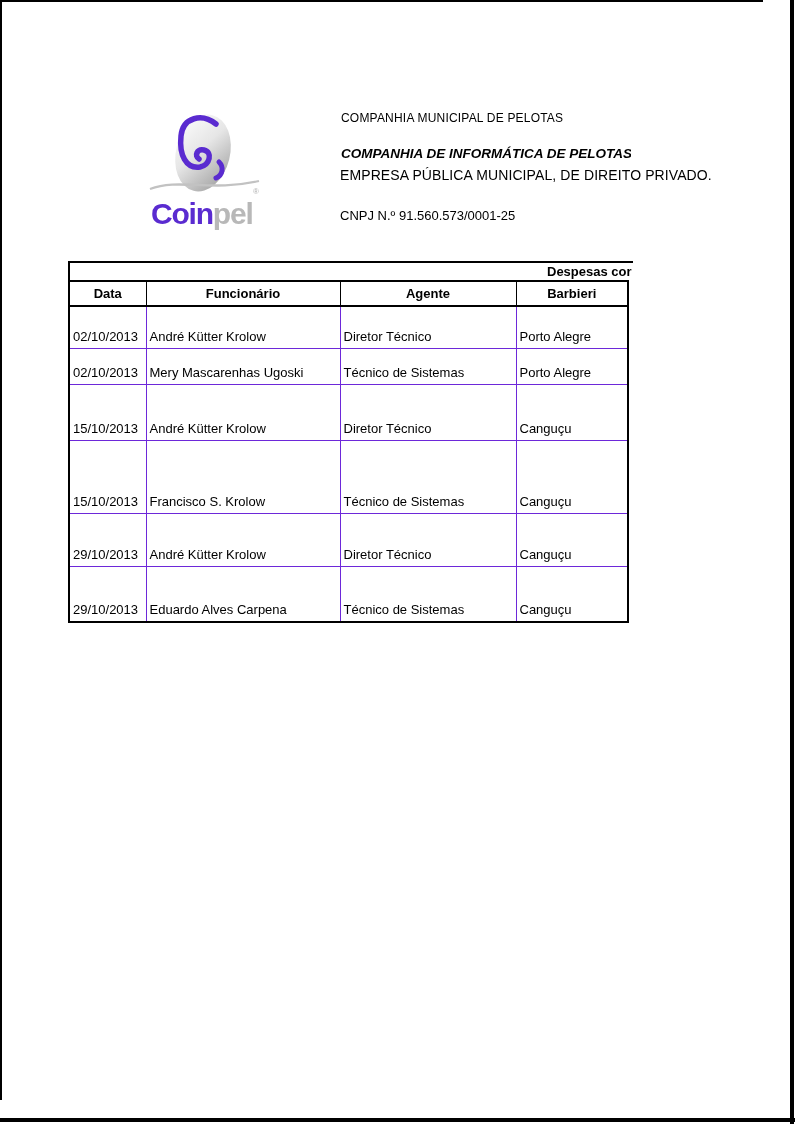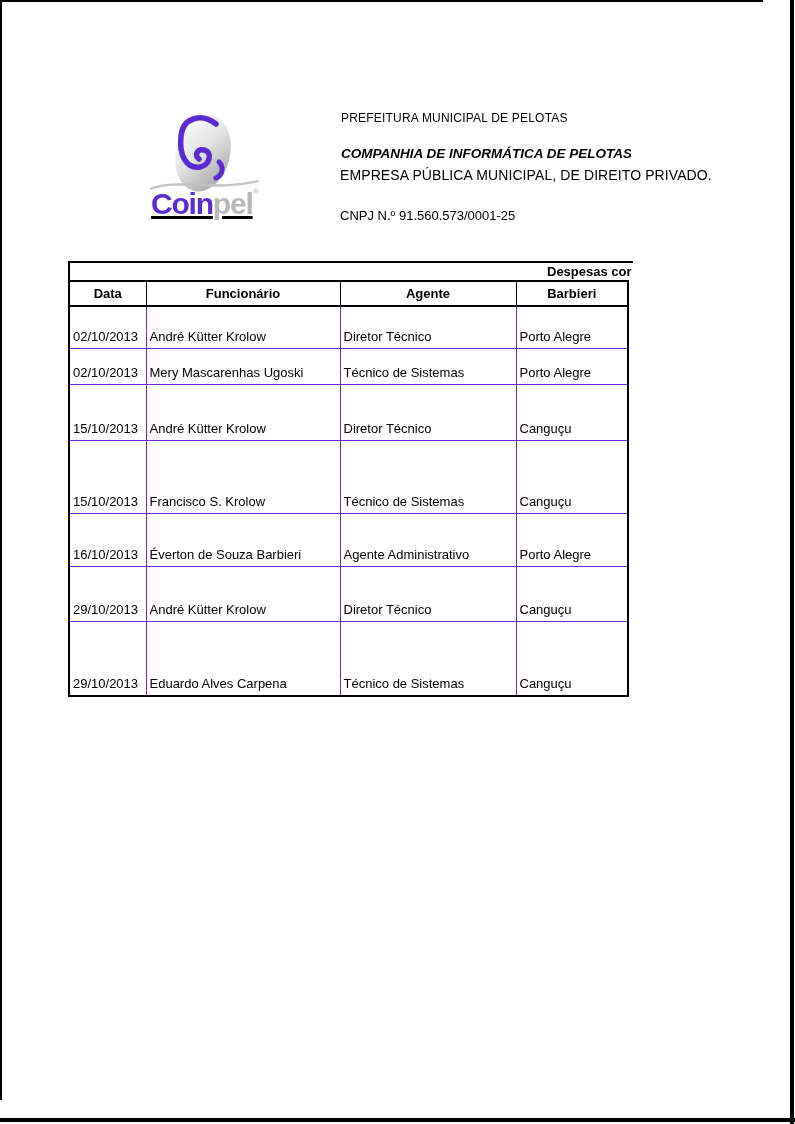--- a/index.html
+++ b/index.html
@@ -11,22 +11,22 @@
   .frame{position:absolute;background:#000;}
   #frame-top{left:0;top:0;width:763px;height:2px;}
   #frame-left{left:0;top:0;width:2px;height:1100px;}
   #frame-right{left:790px;top:0;width:4px;height:1124px;}
   #frame-bottom{left:0;top:1118px;width:795px;height:4px;}
 
   
   #logo-mark{position:absolute;left:150px;top:106px;}
   #logo-swoosh{position:absolute;left:149px;top:178px;}
   #logo-wordmark{
-    position:absolute;left:151px;top:189px;font-size:30px;font-weight:bold;
-    letter-spacing:-1.2px;line-height:1;white-space:nowrap;text-decoration:underline;
+    position:absolute;left:151px;top:199px;font-size:30px;font-weight:bold;
+    letter-spacing:-1.2px;line-height:1;white-space:nowrap;
   }
   #logo-reg{position:absolute;left:253px;top:187px;font-size:8px;color:#b0b0b0;}
 
   
   .org-name{position:absolute;left:341px;top:111px;font-size:12px;letter-spacing:.2px;white-space:nowrap;}
   .company-name{
     position:absolute;left:341px;top:146px;width:290px;height:17px;
     font-size:13.5px;font-weight:bold;font-style:italic;white-space:nowrap;overflow:hidden;
   }
   .company-type{position:absolute;left:340px;top:167px;font-size:14px;letter-spacing:.1px;white-space:nowrap;}
@@ -88,21 +88,21 @@
     <path d="M69,56 C74,61 73,69 66,72" fill="none" stroke="#5a2bd0" stroke-width="5" stroke-linecap="round"></path>
   </svg>
   <svg id="logo-swoosh" width="112" height="14" viewBox="0 0 112 14">
     <path d="M1,11 C30,0 62,14 110,3" fill="none" stroke="#c2c2c2" stroke-width="2.3"></path>
   </svg>
   <div id="logo-wordmark">
     <span style="color:#5a2bd0;">Coin</span><span style="color:#b8b8b8;">pel</span>
   </div>
   <div id="logo-reg">®</div>
 
-  <div class="org-name">PREFEITURA MUNICIPAL DE PELOTAS</div>
+  <div class="org-name">COMPANHIA MUNICIPAL DE PELOTAS</div>
   <div class="company-name">COMPANHIA DE INFORMÁTICA DE PELOTAS - C</div>
   <div class="company-type">EMPRESA PÚBLICA MUNICIPAL, DE DIREITO PRIVADO.</div>
   <div class="company-cnpj">CNPJ N.º 91.560.573/0001-25</div>
 
   <div id="table-title-row">
     <span id="table-title">Despesas cor</span>
   </div>
   <table id="expense-table">
     <colgroup>
         <col>
@@ -137,26 +137,20 @@
           <td>Diretor Técnico</td>
           <td>Canguçu</td>
         </tr>
         <tr>
           <td>15/10/2013</td>
           <td>Francisco S. Krolow</td>
           <td>Técnico de Sistemas</td>
           <td>Canguçu</td>
         </tr>
         <tr>
-          <td>16/10/2013</td>
-          <td>Éverton de Souza Barbieri</td>
-          <td>Agente Administrativo</td>
-          <td>Porto Alegre</td>
-        </tr>
-        <tr>
           <td>29/10/2013</td>
           <td>André Kütter Krolow</td>
           <td>Diretor Técnico</td>
           <td>Canguçu</td>
         </tr>
         <tr>
           <td>29/10/2013</td>
           <td>Eduardo Alves Carpena</td>
           <td>Técnico de Sistemas</td>
           <td>Canguçu</td>

